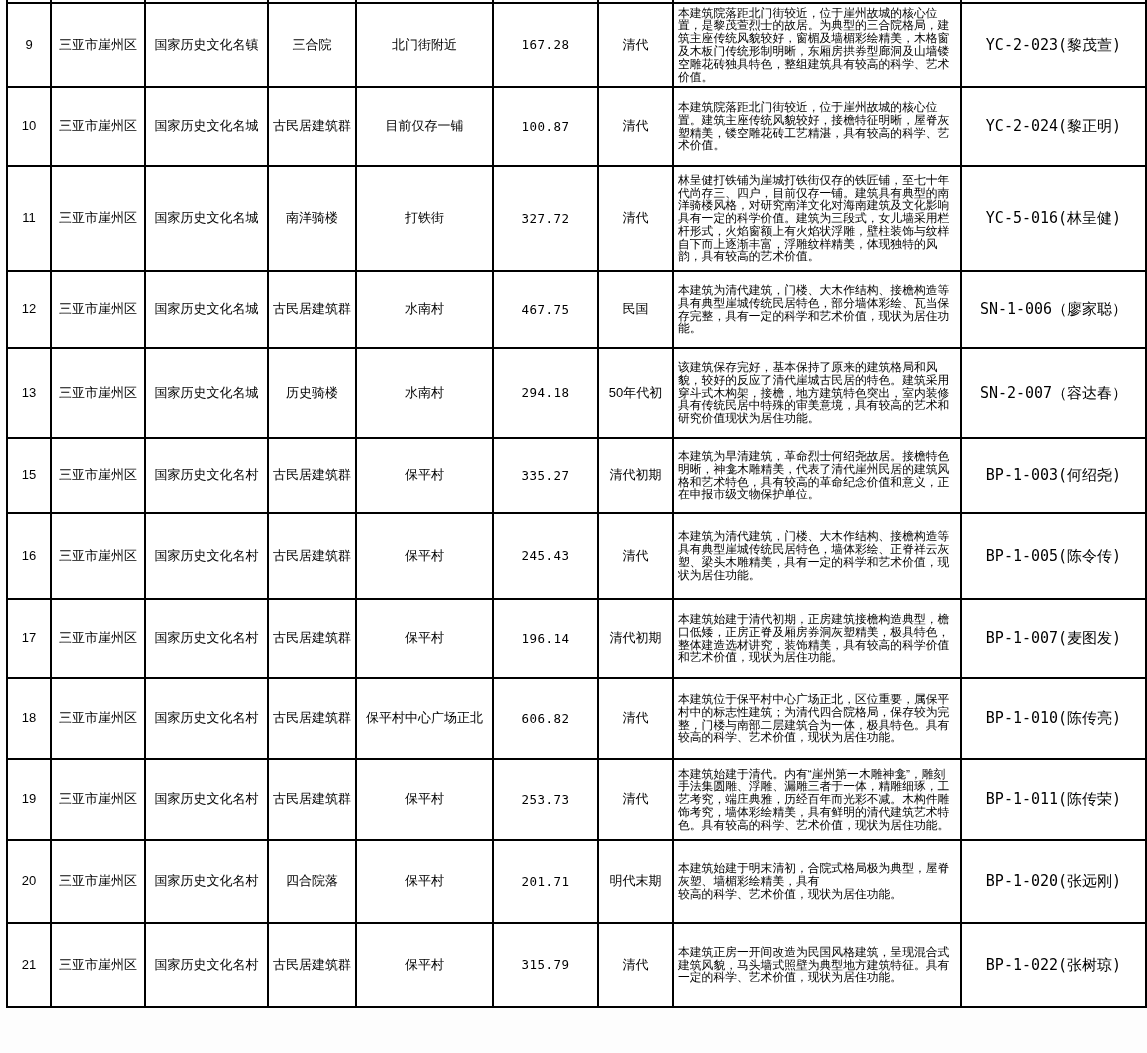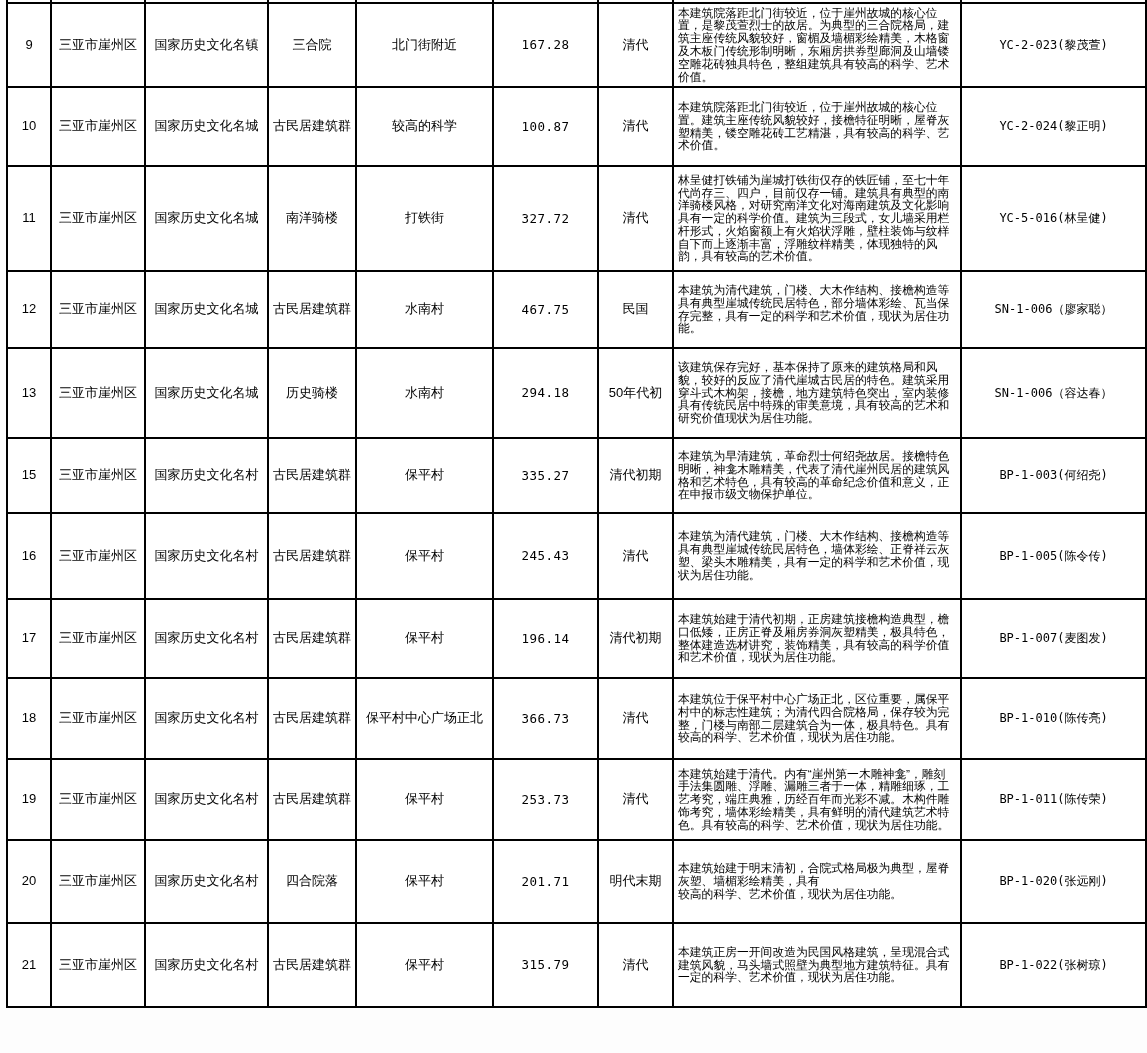--- a/index.html
+++ b/index.html
@@ -37,21 +37,21 @@
     text-align:left;
     font-size:11.8px;
     line-height:12.8px;
     padding:2px 3px 2px 4px;
     white-space:pre-wrap;
   }
   .c-area,.c-code{
     font-family:"DejaVu Sans Mono","Liberation Mono",monospace;
   }
   .c-area{font-size:12.5px;letter-spacing:0.5px;}
-  .c-code{font-size:12px;}
+  .c-code{font-size:15px;}
   
   tbody tr:nth-child(2) td{height:78px;}
   tbody tr:nth-child(3) td{height:73px;}
   tbody tr:nth-child(4) td{height:99px;}
   tbody tr:nth-child(5) td{height:71px;}
   tbody tr:nth-child(6) td{height:84px;}
   tbody tr:nth-child(7) td{height:69px;}
   tbody tr:nth-child(8) td{height:80px;}
   tbody tr:nth-child(9) td{height:73px;}
   tbody tr:nth-child(10) td{height:75px;}
@@ -99,21 +99,21 @@
     <td class="c-era">清代</td>
     <td class="c-desc">本建筑院落距北门街较近，位于崖州故城的核心位置，是黎茂萱烈士的故居。为典型的三合院格局，建筑主座传统风貌较好，窗楣及墙楣彩绘精美，木格窗及木板门传统形制明晰，东厢房拱券型廊洞及山墙镂空雕花砖独具特色，整组建筑具有较高的科学、艺术价值。</td>
     <td class="c-code">YC-2-023(黎茂萱)</td>
   </tr>
 
   <tr>
     <td class="c-num">10</td>
     <td class="c-district">三亚市崖州区</td>
     <td class="c-category">国家历史文化名城</td>
     <td class="c-type">古民居建筑群</td>
-    <td class="c-location">较高的科学</td>
+    <td class="c-location">目前仅存一铺</td>
     <td class="c-area">100.87</td>
     <td class="c-era">清代</td>
     <td class="c-desc">本建筑院落距北门街较近，位于崖州故城的核心位置。建筑主座传统风貌较好，接檐特征明晰，屋脊灰塑精美，镂空雕花砖工艺精湛，具有较高的科学、艺术价值。</td>
     <td class="c-code">YC-2-024(黎正明)</td>
   </tr>
 
   <tr>
     <td class="c-num">11</td>
     <td class="c-district">三亚市崖州区</td>
     <td class="c-category">国家历史文化名城</td>
@@ -139,21 +139,21 @@
 
   <tr>
     <td class="c-num">13</td>
     <td class="c-district">三亚市崖州区</td>
     <td class="c-category">国家历史文化名城</td>
     <td class="c-type">历史骑楼</td>
     <td class="c-location">水南村</td>
     <td class="c-area">294.18</td>
     <td class="c-era">50年代初</td>
     <td class="c-desc">该建筑保存完好，基本保持了原来的建筑格局和风貌，较好的反应了清代崖城古民居的特色。建筑采用穿斗式木构架，接檐，地方建筑特色突出，室内装修具有传统民居中特殊的审美意境，具有较高的艺术和研究价值现状为居住功能。</td>
-    <td class="c-code">SN-1-006（容达春）</td>
+    <td class="c-code">SN-2-007（容达春）</td>
   </tr>
 
 
   <tr>
     <td class="c-num">15</td>
     <td class="c-district">三亚市崖州区</td>
     <td class="c-category">国家历史文化名村</td>
     <td class="c-type">古民居建筑群</td>
     <td class="c-location">保平村</td>
     <td class="c-area">335.27</td>
@@ -185,21 +185,21 @@
     <td class="c-desc">本建筑始建于清代初期，正房建筑接檐构造典型，檐口低矮，正房正脊及厢房券洞灰塑精美，极具特色，整体建造选材讲究，装饰精美，具有较高的科学价值和艺术价值，现状为居住功能。</td>
     <td class="c-code">BP-1-007(麦图发)</td>
   </tr>
 
   <tr>
     <td class="c-num">18</td>
     <td class="c-district">三亚市崖州区</td>
     <td class="c-category">国家历史文化名村</td>
     <td class="c-type">古民居建筑群</td>
     <td class="c-location">保平村中心广场正北</td>
-    <td class="c-area">366.73</td>
+    <td class="c-area">606.82</td>
     <td class="c-era">清代</td>
     <td class="c-desc">本建筑位于保平村中心广场正北，区位重要，属保平村中的标志性建筑；为清代四合院格局，保存较为完整，门楼与南部二层建筑合为一体，极具特色。具有较高的科学、艺术价值，现状为居住功能。</td>
     <td class="c-code">BP-1-010(陈传亮)</td>
   </tr>
 
   <tr>
     <td class="c-num">19</td>
     <td class="c-district">三亚市崖州区</td>
     <td class="c-category">国家历史文化名村</td>
     <td class="c-type">古民居建筑群</td>

